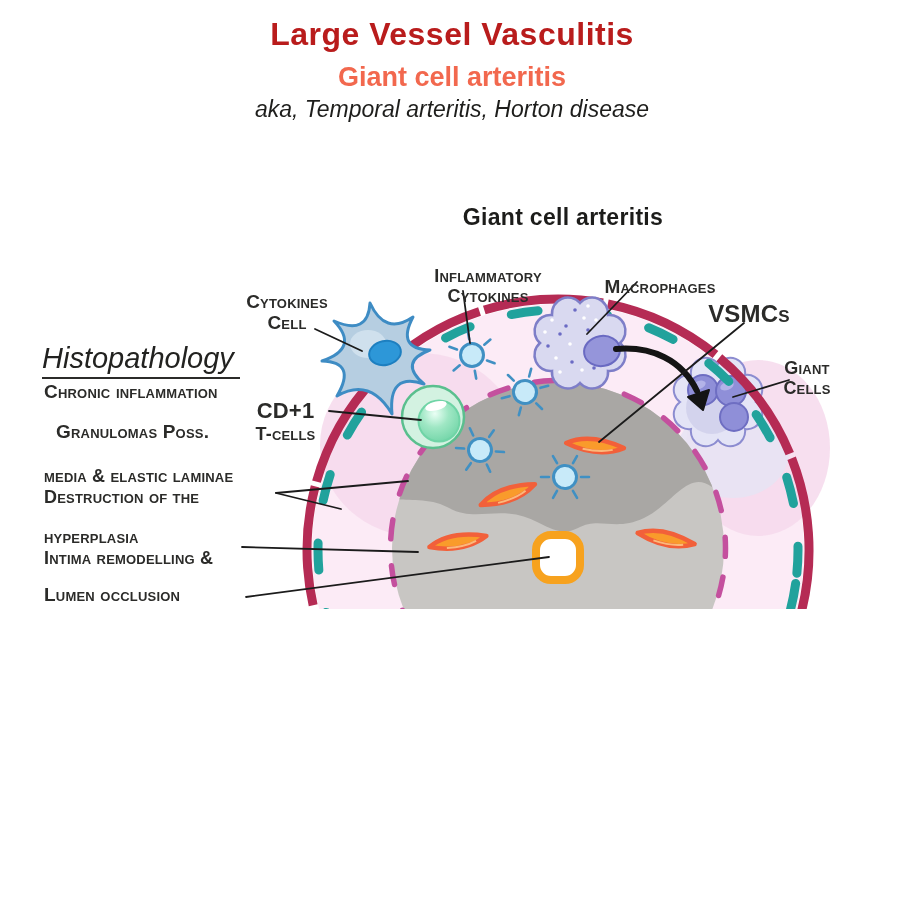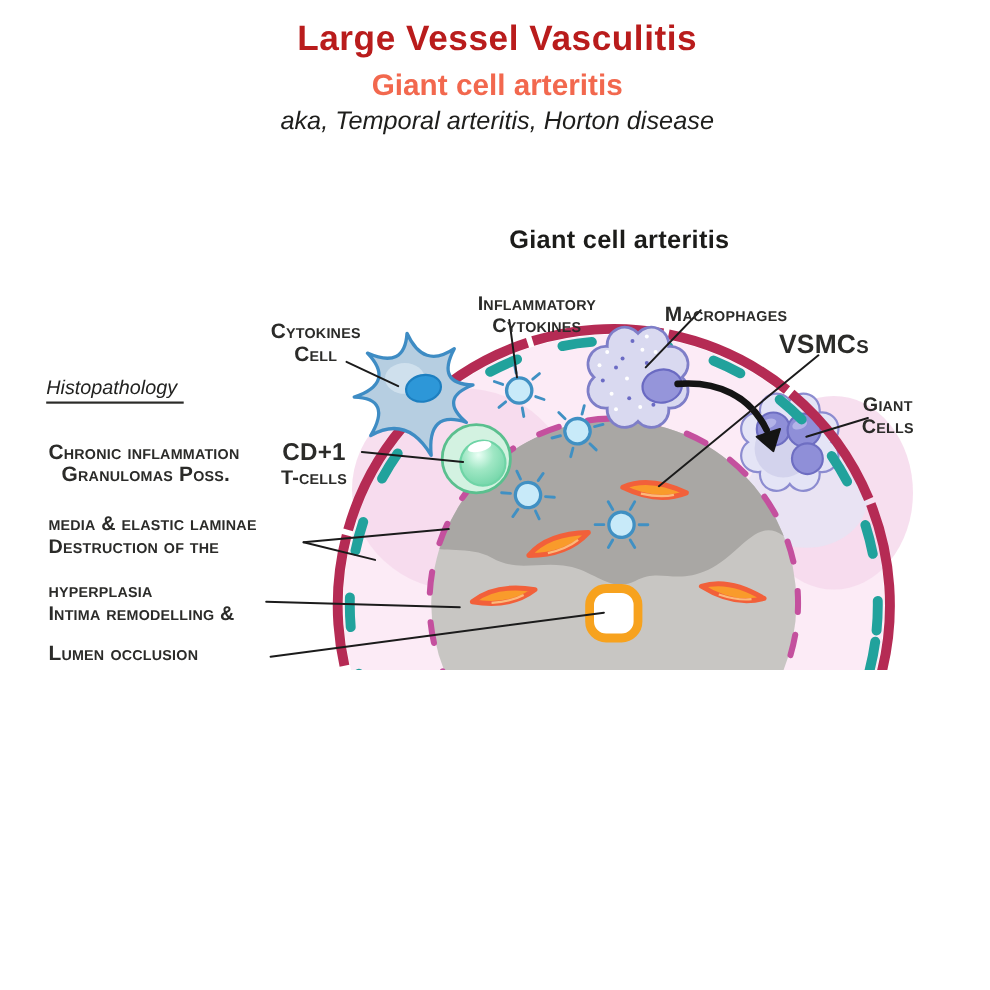--- a/index.html
+++ b/index.html
@@ -17,21 +17,21 @@
     font-variant:small-caps;font-weight:700;color:#2b2b29;line-height:1.12;
     letter-spacing:.2px;
   }
   .diagram-title{
     position:absolute;left:423px;top:204px;width:280px;text-align:center;
     font-size:23px;font-weight:600;color:#1c1c1a;letter-spacing:.3px;
   }
   .label{position:absolute;text-align:center;}
   .label .ln{display:block;}
   .histo-heading{
-    position:absolute;left:42px;top:342px;font-size:18px;font-style:italic;
+    position:absolute;left:42px;top:342px;font-size:29px;font-style:italic;
     color:#222220;border-bottom:2px solid #2b2b29;padding:0 6px 2px 0;font-weight:400;
   }
   .histo-item{position:absolute;left:44px;font-size:19px;line-height:21px;text-align:left;}
   .histo-item.two{font-size:18px;}
 </style>
 </head>
 <body>
 
 <svg width="900" height="900" viewBox="0 0 900 900">
   <defs>
@@ -201,21 +201,21 @@
   <span class="ln">Cell</span>
 </div>
 
 <div class="label hand" style="left:238px;top:399px;width:95px;font-size:22px;">
   <span class="ln">CD+1</span>
   <span class="ln" style="font-size:18px;">T-cells</span>
 </div>
 
 <div class="histo-heading">Histopathology</div>
 
-<div class="histo-item hand" style="top:381px;margin-top:20px;">
+<div class="histo-item hand" style="top:381px;">
   <span class="ln">Chronic inflammation</span>
 </div>
 <div class="histo-item hand" style="top:421px;margin-left:12px;">
   <span class="ln">Granulomas Poss.</span>
 </div>
 <div class="histo-item hand two" style="top:466px;">
   <span class="ln" style="display:block;">media &amp; elastic laminae</span>
   <span class="ln" style="display:block;">Destruction of the</span>
 </div>
 <div class="histo-item hand two" style="top:527px;">

